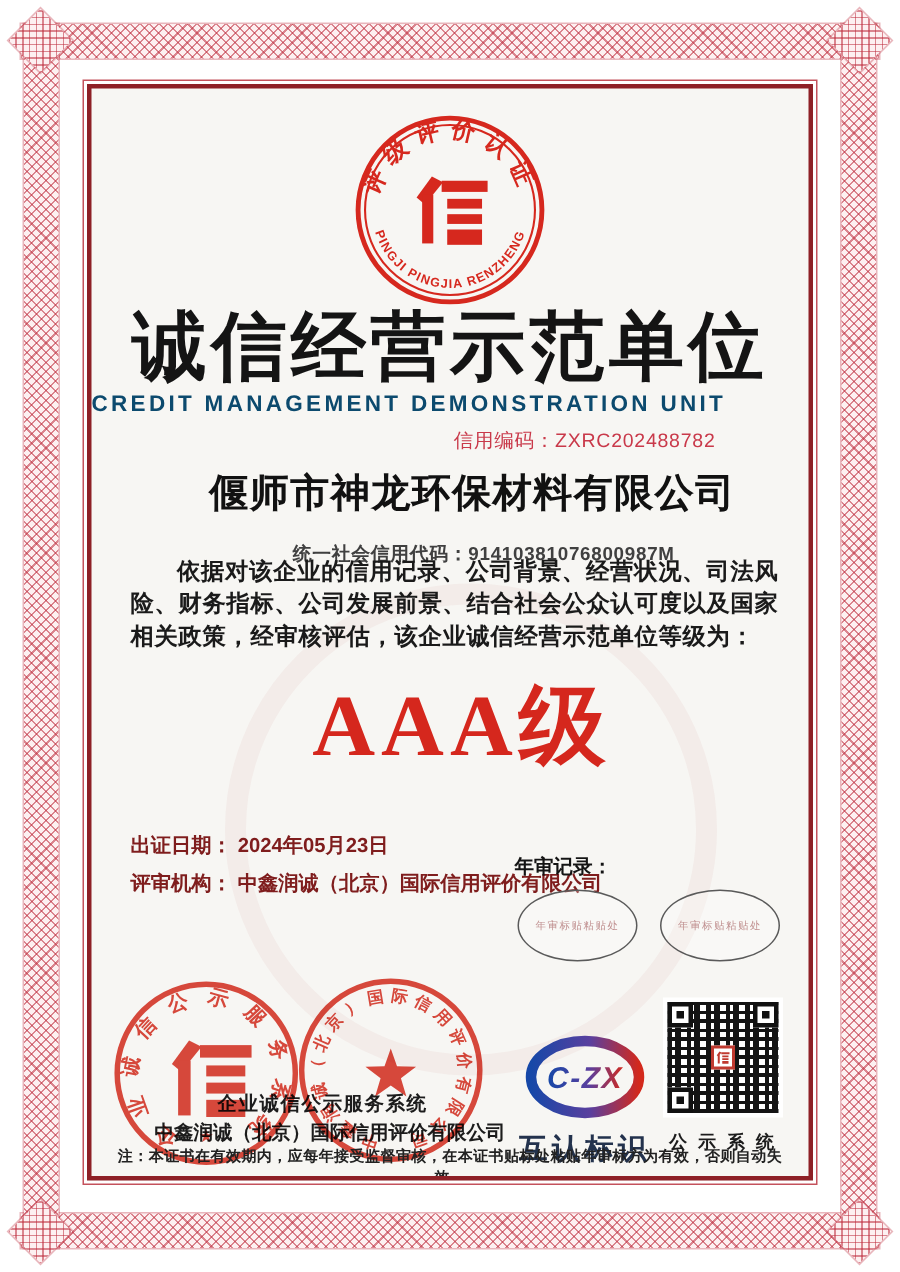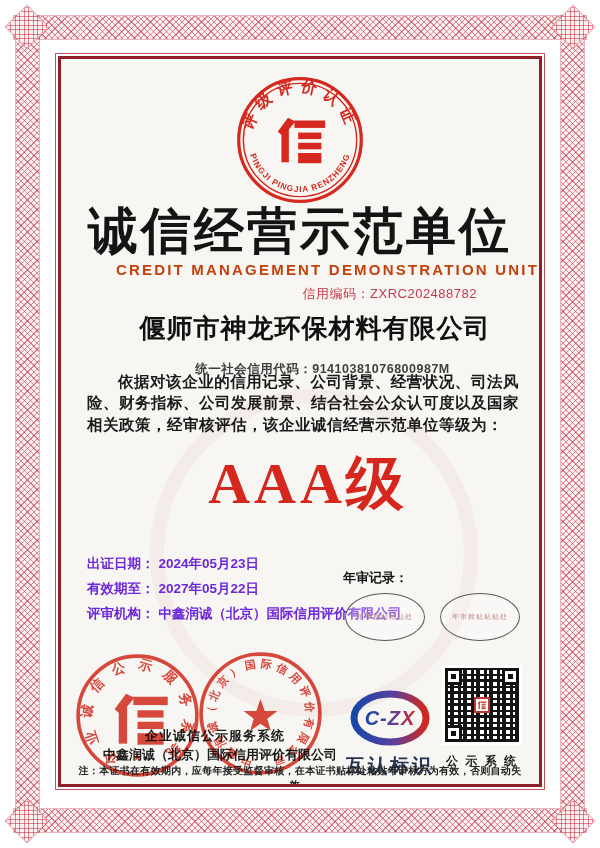--- a/index.html
+++ b/index.html
@@ -28,32 +28,32 @@
   .frame{position:absolute;left:55px;top:53px;width:490px;height:737px;border:1px solid #c4525c;box-sizing:border-box;padding:2px;background:#fff;}
   .frame-inner{position:relative;width:100%;height:100%;box-sizing:border-box;border:3px solid #8e2026;background:#f7f6f3;overflow:hidden;}
 
   .watermark{position:absolute;left:50%;top:330px;width:300px;height:300px;margin-left:-150px;border:14px solid rgba(180,60,60,.05);border-radius:50%;}
 
   
   .seal-top{position:absolute;left:50%;top:16px;transform:translateX(-50%);width:130px;height:130px;}
 
   
   .title{position:absolute;left:0;right:0;top:146px;text-align:center;font-family:"Liberation Serif",serif;font-weight:900;font-size:50px;line-height:1.05;letter-spacing:3px;color:#141414;}
-  .subtitle{position:absolute;left:0;right:0;top:202px;text-align:right;font-weight:700;font-size:15px;letter-spacing:2.2px;color:#c2410c;}
+  .subtitle{position:absolute;left:0;right:0;top:202px;text-align:left;font-weight:700;font-size:15px;letter-spacing:2.2px;color:#0c4a6e;}
   .credit-code{position:absolute;right:62px;top:226px;font-weight:400;font-size:13px;color:#c9394a;letter-spacing:.5px;}
   .company{position:absolute;left:0;right:0;top:252px;text-align:center;font-family:"Liberation Serif",serif;font-weight:900;font-size:26px;color:#111;letter-spacing:1px;margin-left:30px;}
   .uscc{position:absolute;left:0;right:0;top:302px;text-align:center;font-weight:700;font-size:12.5px;color:#404040;letter-spacing:.5px;padding-left:45px;}
 
   .body-par{position:absolute;left:26px;right:20px;top:312px;font-family:"Liberation Serif",serif;font-weight:700;font-size:15.5px;line-height:1.38;color:#1a1a1a;text-align:justify;text-indent:2em;letter-spacing:.5px;}
 
   .grade{position:absolute;left:16px;right:0;top:386px;text-align:center;font-family:"Liberation Serif",serif;font-weight:900;font-size:58px;color:#d5271d;letter-spacing:4px;}
 
   
   .info{position:absolute;left:26px;top:492px;}
-  .info-row{font-size:13.5px;font-weight:700;color:#6d28d9;line-height:25px;white-space:nowrap;}
+  .info-row{font-size:13.5px;font-weight:700;color:#7f1d1d;line-height:25px;white-space:nowrap;}
   .info-row .lbl{margin-right:4px;}
 
   
   .annual-label{position:absolute;left:282px;top:510px;font-size:13px;font-weight:700;color:#141414;text-align:right;}
   .ovals{position:absolute;left:284px;top:534px;display:flex;gap:15px;}
   .oval{width:78px;height:46px;border:1.5px solid #5a5a5a;border-radius:50%;display:flex;align-items:center;justify-content:center;background:rgba(255,255,255,.25);}
   .oval span{font-size:7px;color:#c09090;letter-spacing:1px;}
 
   
   .stamp{position:absolute;mix-blend-mode:multiply;opacity:.92;}
@@ -133,21 +133,20 @@
 
       <div class="company">偃师市神龙环保材料有限公司</div>
       <div class="uscc"><span>统一社会信用代码：</span><span>91410381076800987M</span></div>
 
       <div class="body-par">依据对该企业的信用记录、公司背景、经营状况、司法风险、财务指标、公司发展前景、结合社会公众认可度以及国家相关政策，经审核评估，该企业诚信经营示范单位等级为：</div>
 
       <div class="grade">AAA级</div>
 
       <div class="info">
         <div class="info-row"><span class="lbl">出证日期：</span><span>2024年05月23日</span></div>
-        <div class="info-row"><span class="lbl">有效期至：</span><span>2027年05月22日</span></div>
         <div class="info-row"><span class="lbl">评审机构：</span><span>中鑫润诚（北京）国际信用评价有限公司</span></div>
       </div>
 
       <div class="annual-label">年审记录：</div>
       <div class="ovals">
         <div class="oval">
             <span>年审标贴粘贴处</span>
           </div>
         <div class="oval">
             <span>年审标贴粘贴处</span>

